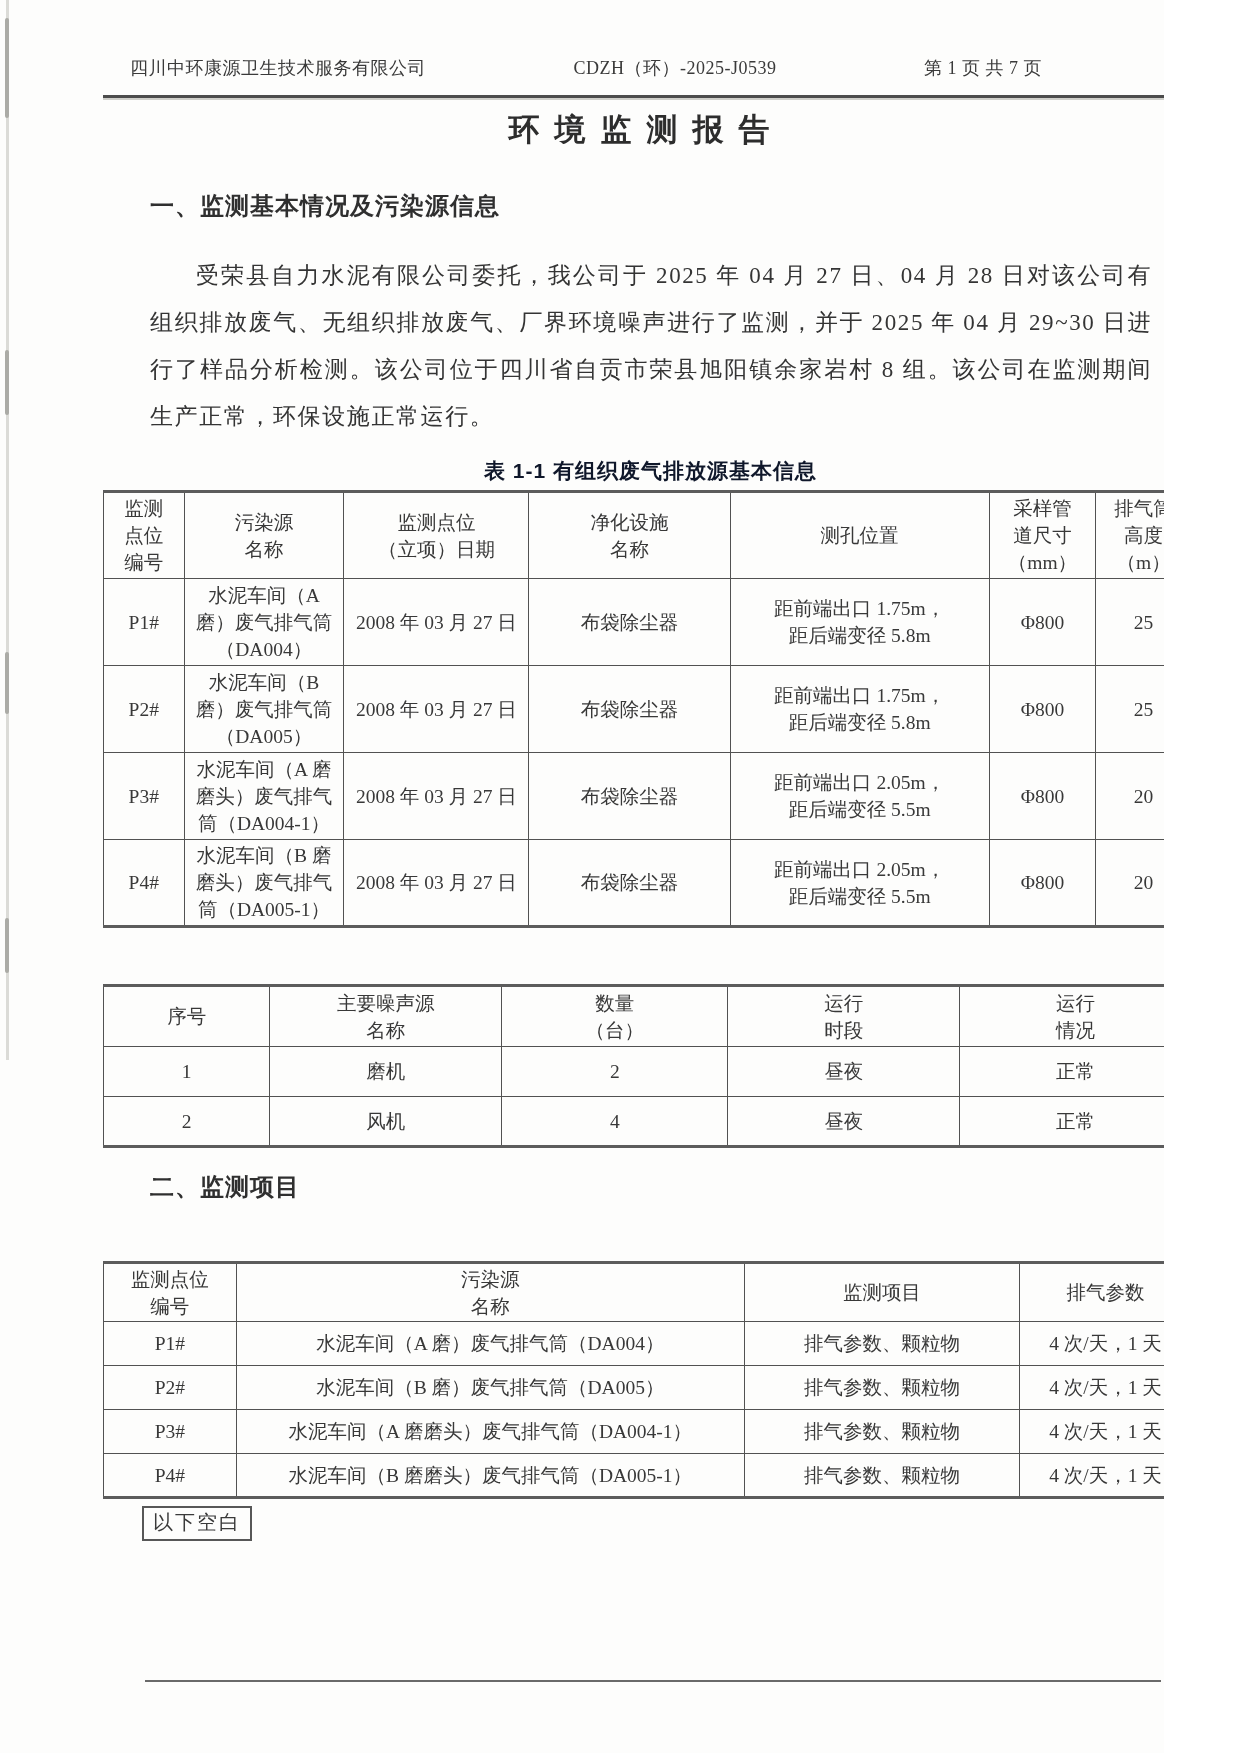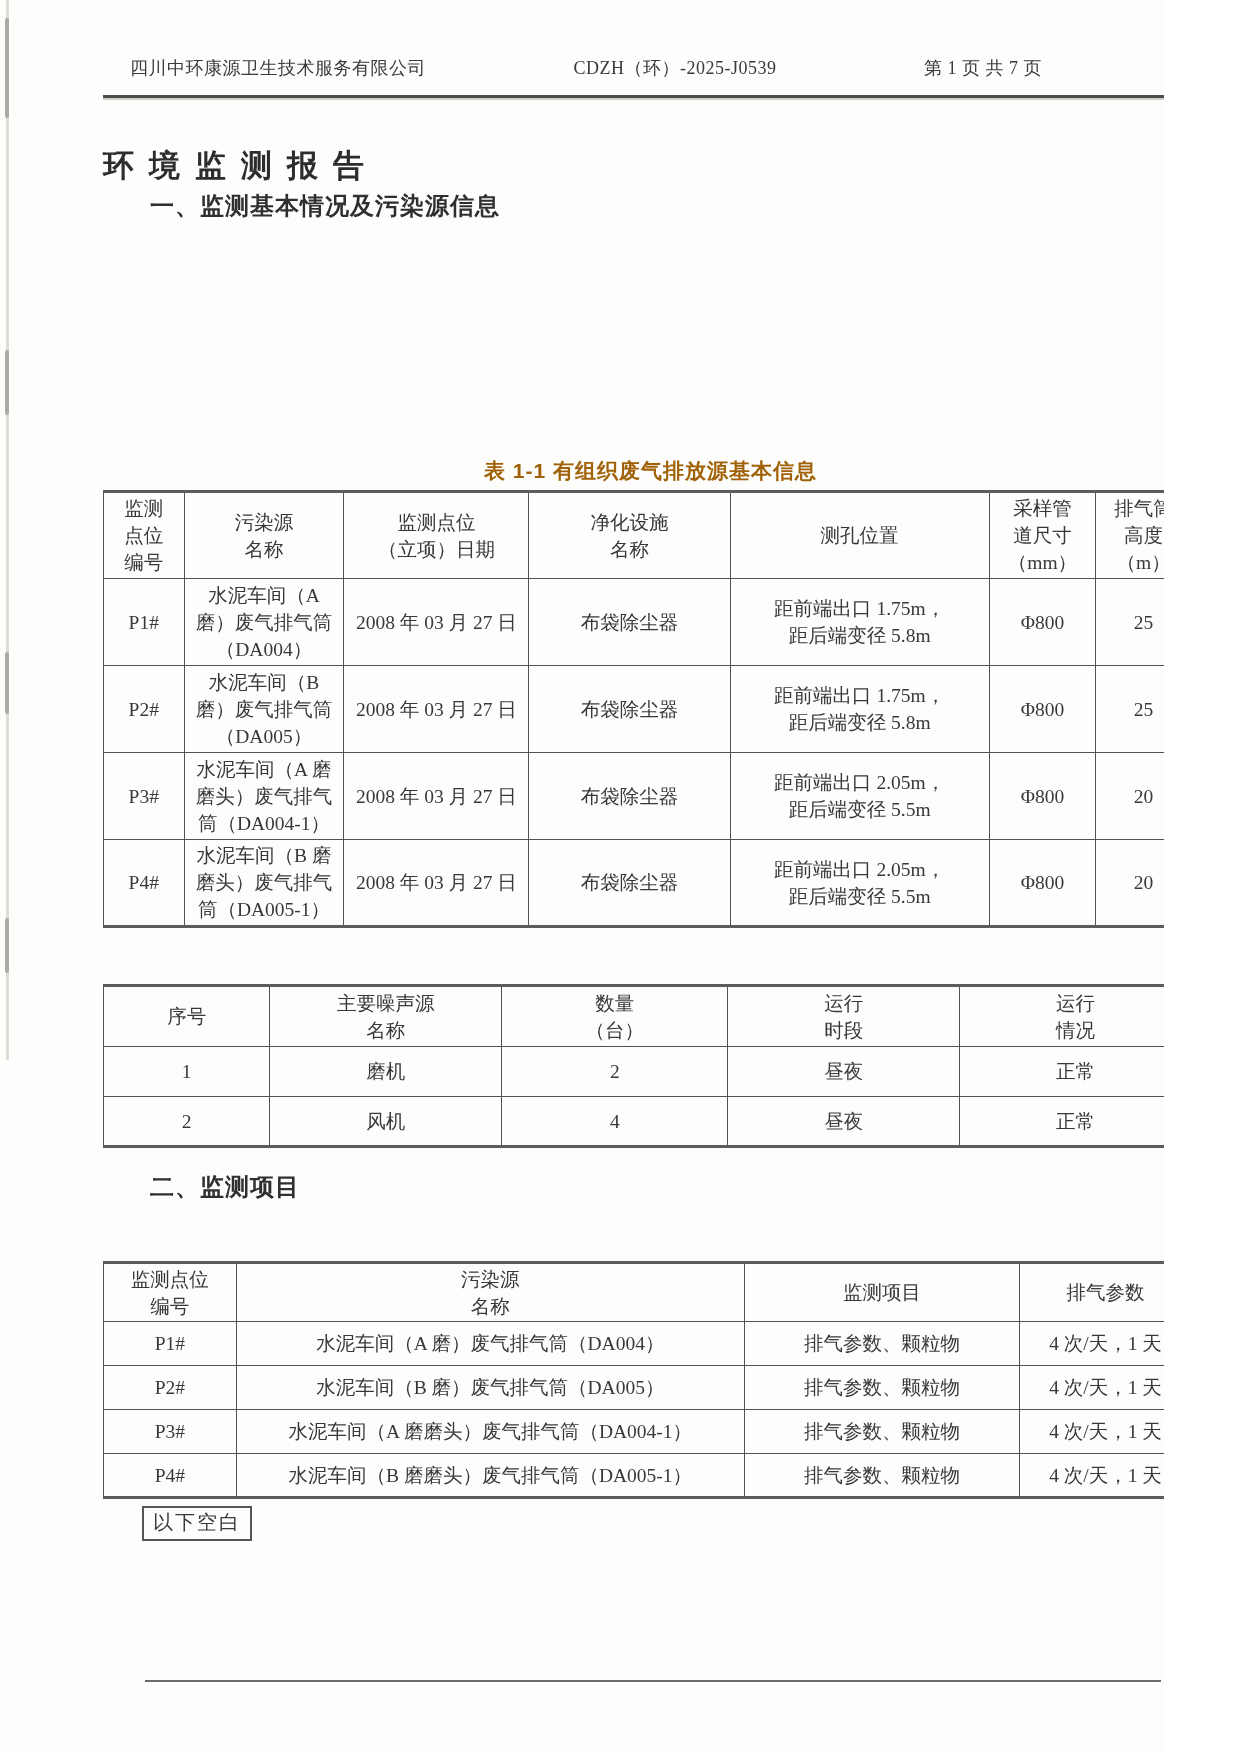--- a/index.html
+++ b/index.html
@@ -19,36 +19,36 @@
   .edge-dash.d4 { top:918px; height:55px; }
 
   
   .hdr { position:absolute; top:56px; left:130px; width:912px;
          display:flex; justify-content:space-between; align-items:baseline;
          font-size:18px; color:#3a3a3a; letter-spacing:0.5px; }
   .hdr-rule { position:absolute; top:95px; left:103px; width:1087px; height:2.5px;
               background:#4c4c4c; box-shadow:0 2px 0 #cfcfca; }
 
   .title { position:absolute; top:109px; left:103px; width:1087px;
-           font-family:"Liberation Sans","DejaVu Sans",sans-serif;
-           font-weight:700; font-size:31px; letter-spacing:15px; color:#2d2d2d;margin-top:36px; }
+           text-align:center; font-family:"Liberation Sans","DejaVu Sans",sans-serif;
+           font-weight:700; font-size:31px; letter-spacing:15px; color:#2d2d2d; }
 
   .sec { position:absolute; left:150px;
          font-family:"Liberation Sans","DejaVu Sans",sans-serif;
          font-weight:700; font-size:24px; color:#2f2f2f; letter-spacing:1px;text-align:center; }
   .sec1 { top:190px; }
   .sec2 { top:1171px; }
 
   .para { position:absolute; top:252px; left:150px; width:1002px;
           font-size:23px; line-height:47px; letter-spacing:1.6px;
           text-align:justify; text-indent:2em; color:#343434; }
 
   .cap { position:absolute; left:103px; width:1095px; text-align:center;
          font-family:"Liberation Sans","DejaVu Sans",sans-serif;
-         font-weight:700; font-size:21px; color:#a16207; letter-spacing:1px; }
+         font-weight:700; font-size:21px; color:#0f172a; letter-spacing:1px; }
   .cap11 { top:457px; }
   .cap12 { top:955px; }
   .cap21 { top:1228px; }
 
   table.t { position:absolute; left:103px; width:1089px;
             border-collapse:collapse; table-layout:fixed;
             font-size:19.5px; color:#383838; }
   .t th,.t td { border:1.5px solid #525252; text-align:center; vertical-align:middle;
                 white-space:pre-line; font-weight:normal; padding:1px 3px; line-height:27px; }
   .t thead th { border-top:3px solid #5c5c5c; }
@@ -96,20 +96,21 @@
   <div class="hdr">
     <span>四川中环康源卫生技术服务有限公司</span>
     <span>CDZH（环）-2025-J0539</span>
     <span>第 1 页 共 7 页</span>
   </div>
   <div class="hdr-rule"></div>
 
   <div class="title">环境监测报告</div>
 
   <div class="sec sec1">一、监测基本情况及污染源信息</div>
+  <div class="para">受荣县自力水泥有限公司委托，我公司于 2025 年 04 月 27 日、04 月 28 日对该公司有组织排放废气、无组织排放废气、厂界环境噪声进行了监测，并于 2025 年 04 月 29~30 日进行了样品分析检测。该公司位于四川省自贡市荣县旭阳镇余家岩村 8 组。该公司在监测期间生产正常，环保设施正常运行。</div>
 
   <div class="cap cap11">表 1-1 有组织废气排放源基本信息</div>
   <table class="t t11">
     <colgroup>
       <col style="width:7.4%">
         <col style="width:14.7%">
         <col style="width:17.0%">
       <col style="width:18.5%">
         <col style="width:23.8%">
         <col style="width:9.8%">

